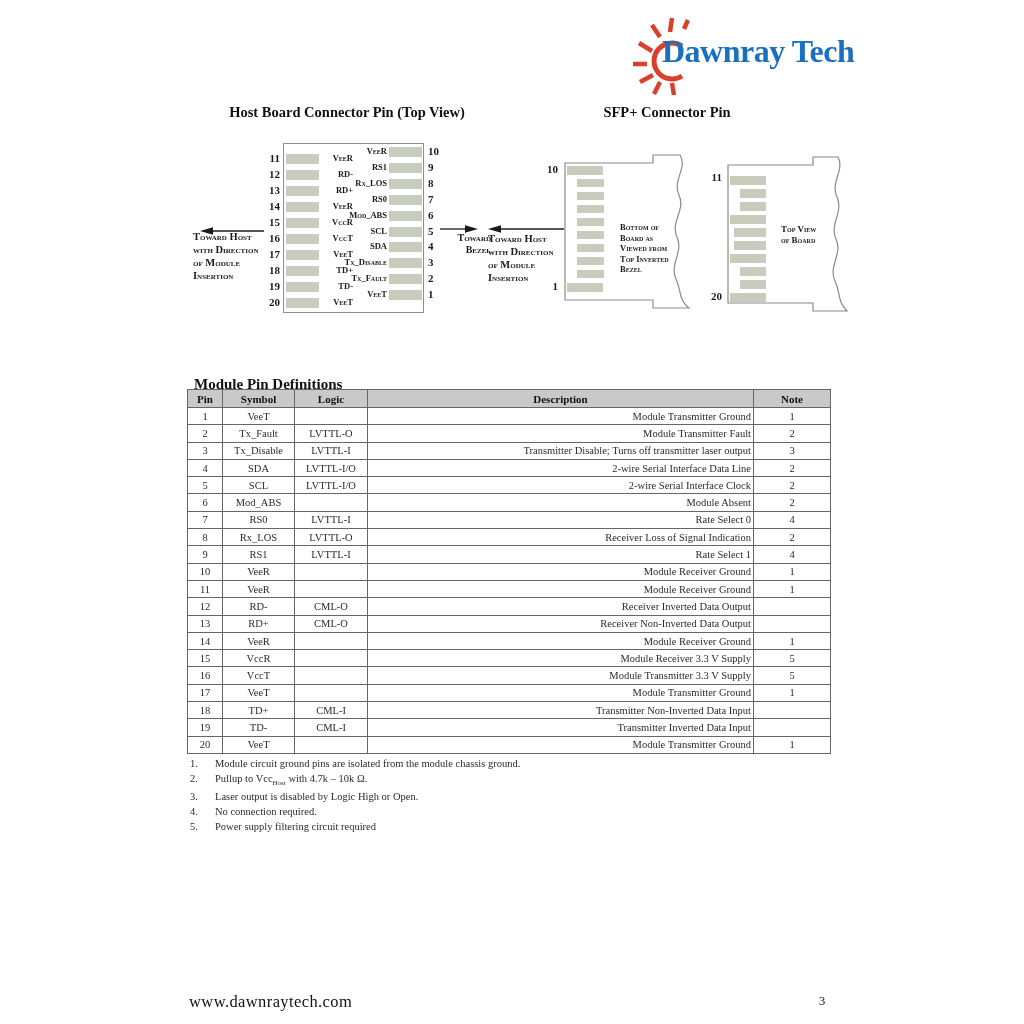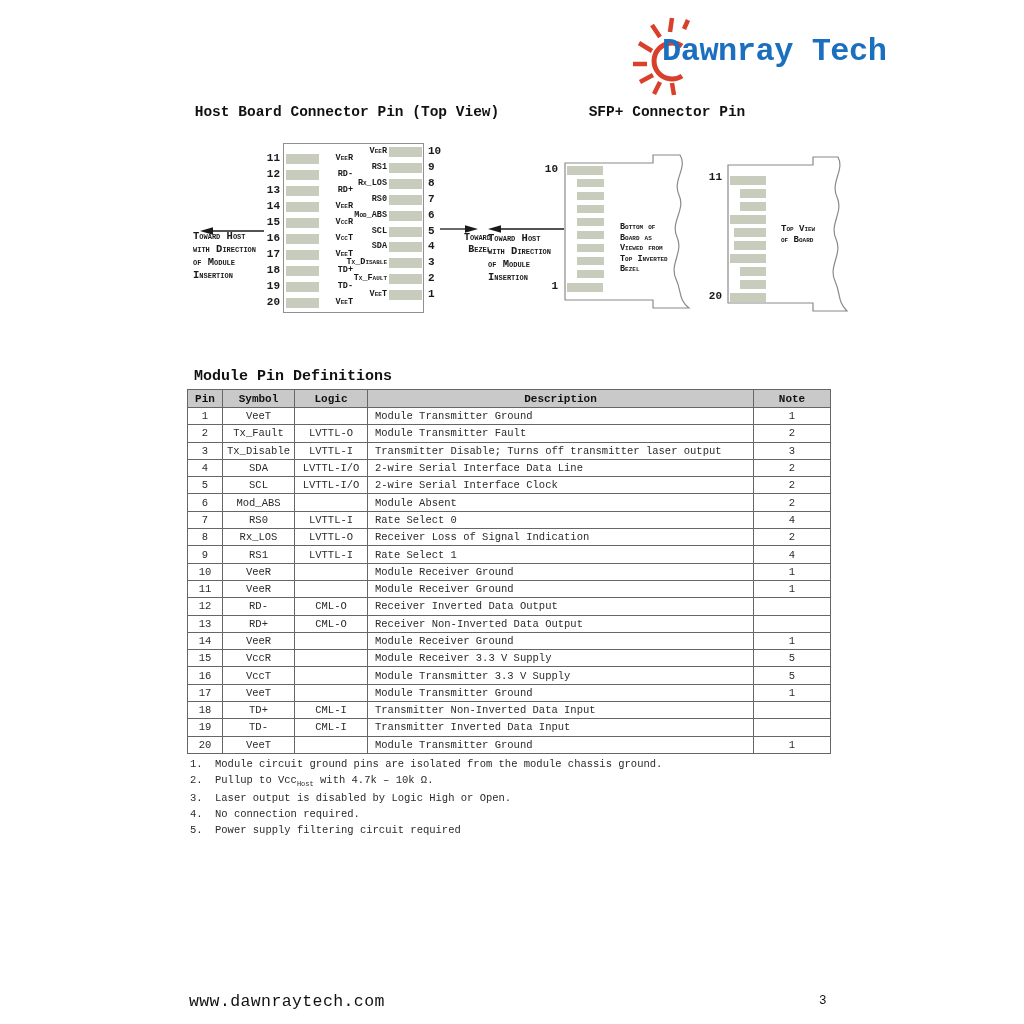--- a/index.html
+++ b/index.html
@@ -1,18 +1,18 @@
 <!DOCTYPE html>
 <html style="--pad: #c8ccbc; --logo-blue: #1b6fbf; --header-bg: #c9c9c9;"><head>
 <meta charset="utf-8">
 <style>
   html,body { margin:0; padding:0; background:#ffffff; }
   .page {
     position:relative; width:1024px; height:1024px; background:#ffffff;
-    font-family:Liberation Mono, monospace; overflow:hidden; color:#1a1a1a;
+    font-family:Liberation Serif, serif; overflow:hidden; color:#1a1a1a;
   }
   .abs { position:absolute; }
 
   
   .logo-text {
     position:absolute; left:662px; top:33px;
     font-size:32px; font-weight:bold; letter-spacing:-0.5px;
     color:var(--logo-blue,#1b6fbf);
   }
 
@@ -38,21 +38,21 @@
   .outline-svg { position:absolute; }
 
   
   #pin-table {
     position:absolute; left:187px; top:389px; width:643px;
     border-collapse:collapse; table-layout:fixed; font-size:10.5px; color:#2b2b2b;
   }
   #pin-table th, #pin-table td { border:1px solid #666; padding:0 2px; }
   #pin-table th { background:var(--header-bg,#c9c9c9); font-size:11px; font-weight:bold; height:17px; color:#111; }
   #pin-table td { height:16.3px; text-align:center; }
-  #pin-table td.desc { text-align:left; padding-left:7px; }
+  #pin-table td.desc { text-align:right; padding-left:7px; }
 
   
   #notes { position:absolute; left:190px; top:754px; width:645px; font-size:10.5px; color:#2b2b2b; }
   .note-row { display:flex; margin-top:4px; }
   .note-row .n { width:25px; flex:none; }
   .note-row sub { font-size:7px; }
 
   
   .footer-url { position:absolute; left:189px; top:992px; font-size:16.5px; letter-spacing:0.4px; color:#111; }
   .footer-page { position:absolute; left:819px; top:994px; font-size:12.5px; color:#111; }
@@ -190,21 +190,21 @@
   <svg class="outline-svg" style="left:726px;top:150px;" width="126" height="170" viewBox="0 0 126 170">
     <path d="M2,15 L87,15 L87,7 L112,7 C119,20 104,32 111,47 C118,62 103,74 110,89 C117,104 102,116 109,131 C115,144 111,151 121,161 L87,161 L87,153 L2,153 Z" fill="none" stroke="#8a8a8a" stroke-width="1.2"></path>
   </svg>
   <div class="pin-num" style="left:702px;top:171px;width:20px;text-align:right;">11</div>
   <div class="pin-num" style="left:702px;top:290px;width:20px;text-align:right;">20</div>
   <div class="board-caption bigger" style="left:781px;top:224px;width:60px;">
     <div>Top View</div>
     <div>of Board</div>
   </div>
 
-  <div class="section-title" style="left:194px;top:368px;">Module Pin Definitions</div>
+  <div class="section-title" style="left:194px;top:376px;">Module Pin Definitions</div>
   <table id="pin-table">
     <colgroup>
       <col style="width:35px">
         <col style="width:72px">
         <col style="width:73px">
         <col style="width:386px">
         <col style="width:77px">
     </colgroup>
     <thead>
       <tr>

